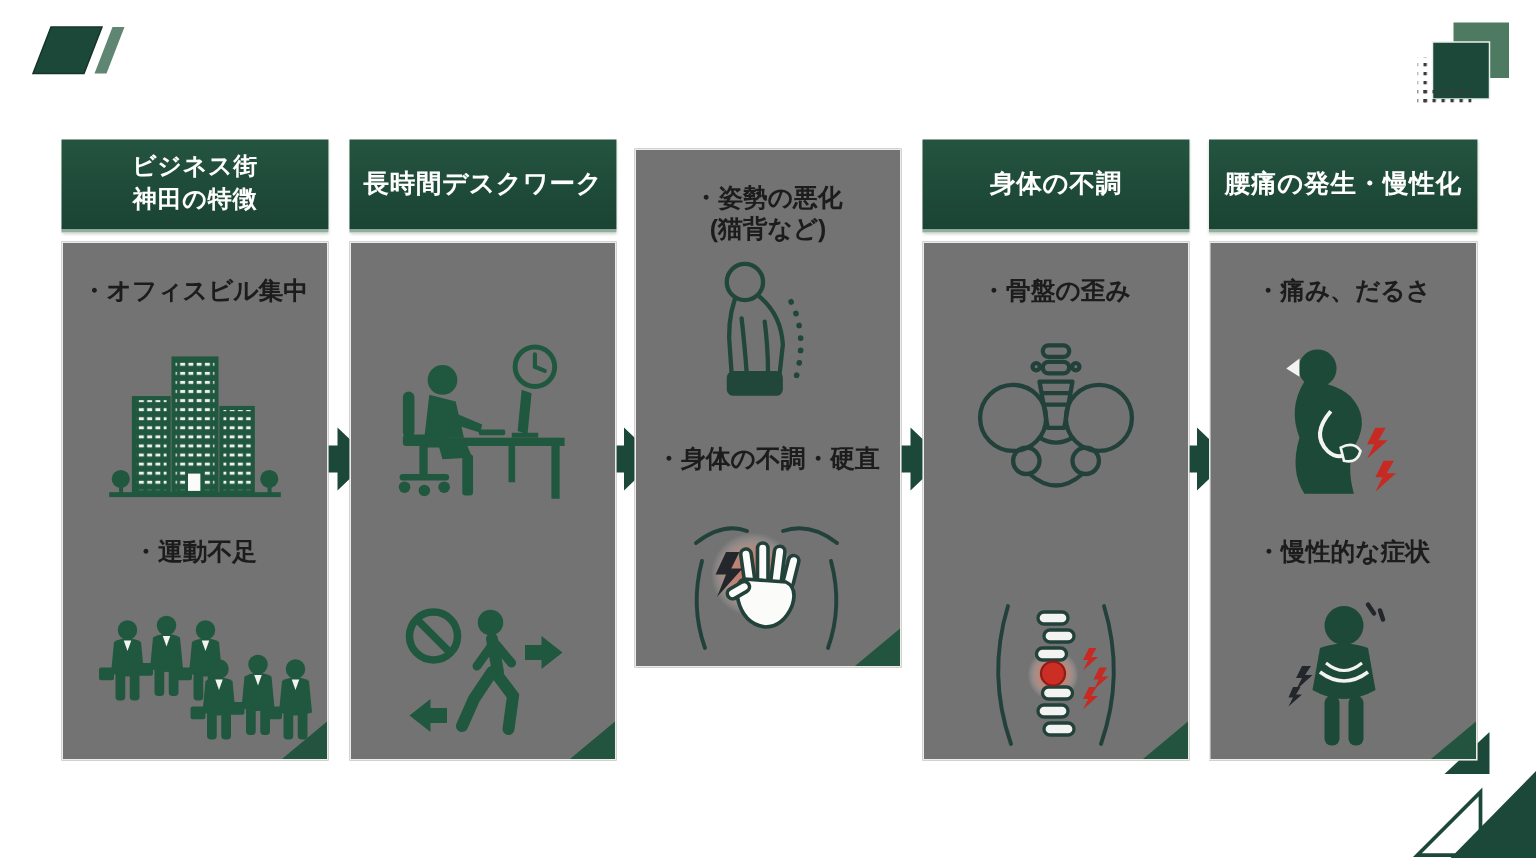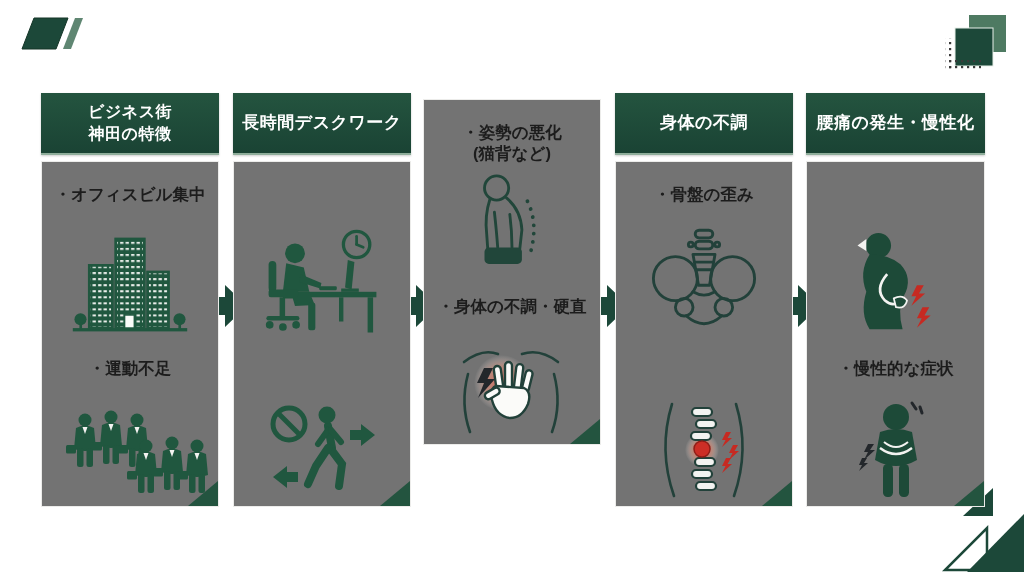--- a/index.html
+++ b/index.html
@@ -282,20 +282,21 @@
         </g>
       </svg>
     </div>
     <div class="corner-tri"></div>
   </div>
 </section>
 
 <section class="column" style="left:806px;width:179px">
   <div class="col-header">腰痛の発生・慢性化</div>
   <div class="panel">
+    <div class="bullet b1">・痛み、だるさ</div>
     <div class="icon-box i1">
       <svg viewBox="0 0 120 100">
         <g fill="#1d4a38">
           <circle cx="44" cy="16" r="11.5"></circle>
           <path d="M36,24 Q26,40 33,58 Q27,78 36,92 L66,92 Q61,74 67,62 Q76,46 64,33 Q54,24 36,24 Z"></path>
         </g>
         <polygon points="33,10 25,16 33,21" fill="#f3f3f1"></polygon>
         <path d="M52,42 Q40,56 50,66 Q57,72 63,67" fill="none" stroke="#f3f3f1" stroke-width="2.4"></path>
         <path d="M58,64 Q66,60 70,66 Q68,74 60,72 Z" fill="#1d4a38" stroke="#f3f3f1" stroke-width="1.6"></path>
         <g fill="#c62a22">

